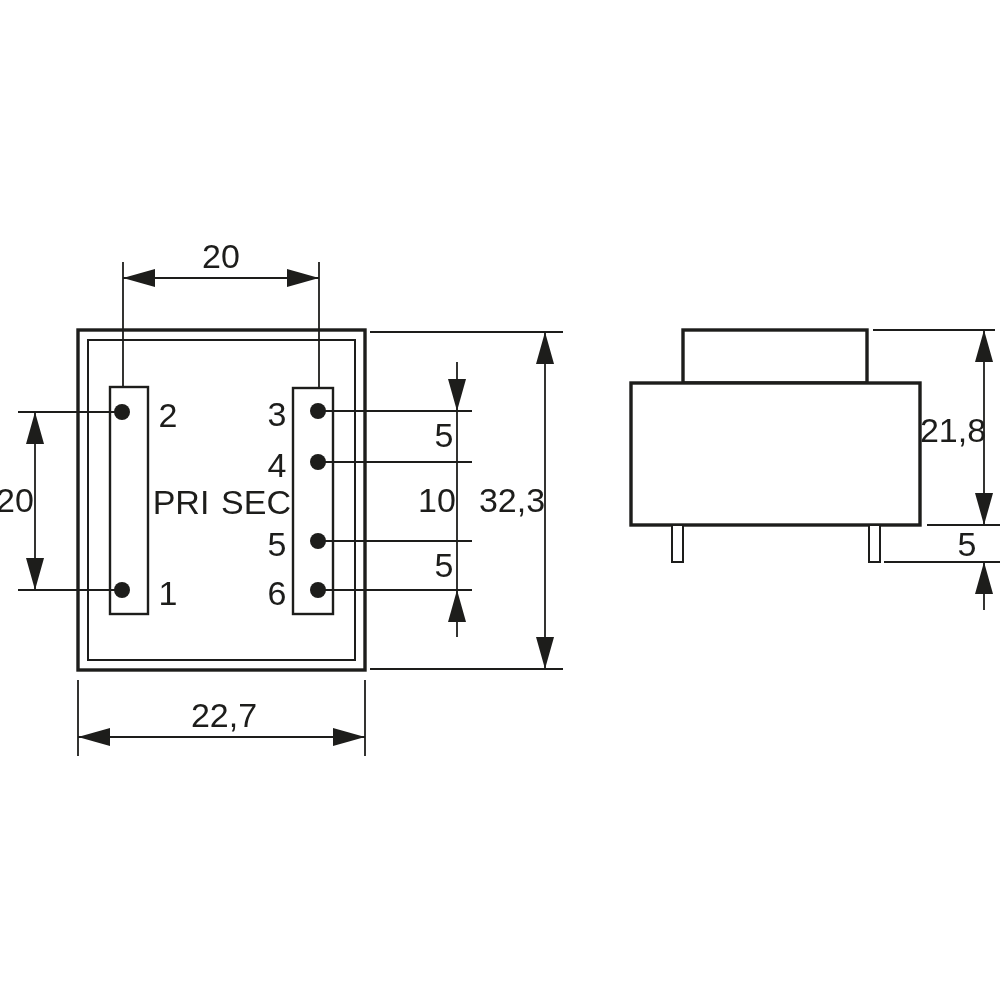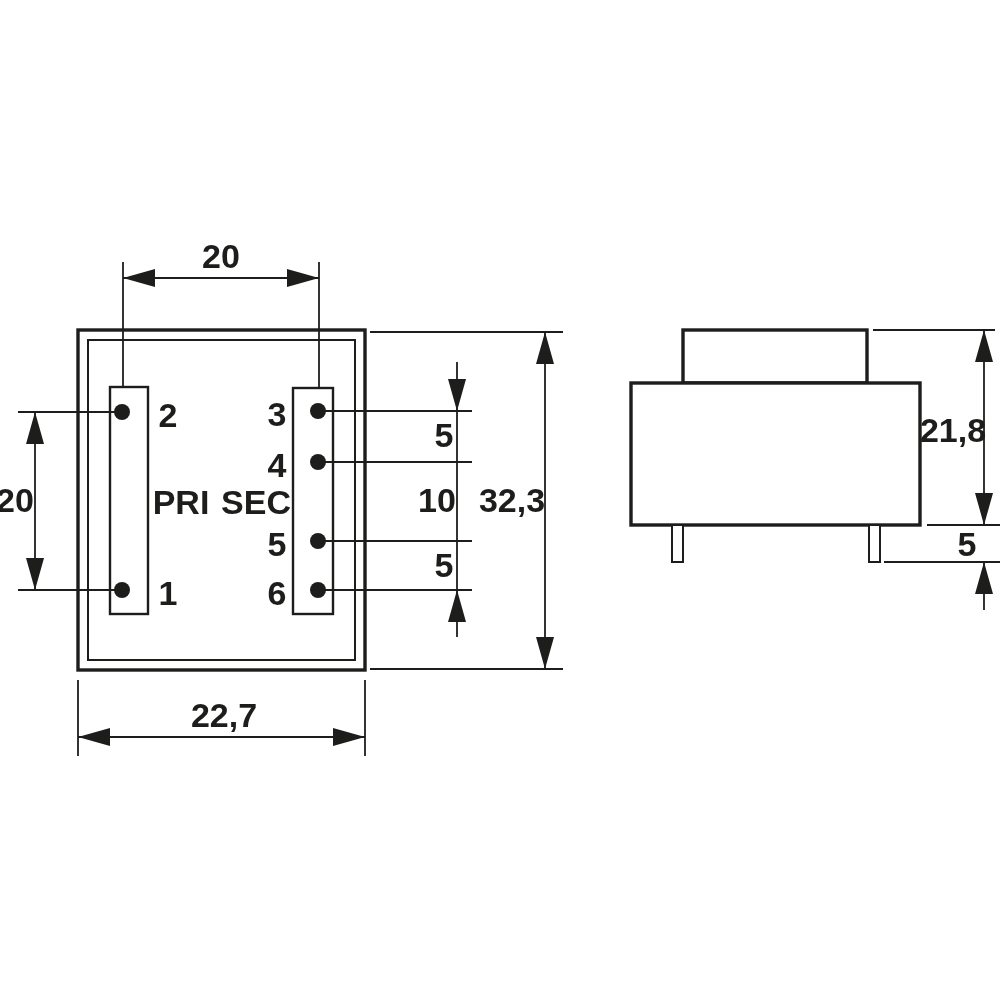--- a/index.html
+++ b/index.html
@@ -6,21 +6,20 @@
     margin: 0;
     padding: 0;
     background: #ffffff;
   }
   .stage {
     position: relative;
     width: 1000px;
     height: 1000px;
     background: #ffffff;
     overflow: hidden;
-    font-weight: bold;
   }
   svg { display: block; }
   .solid {
     fill: #ffffff;
     stroke: #1d1d1b;
   }
   .thick  { stroke-width: 3.4; }
   .medium { stroke-width: 2.4; }
   .thin   { stroke-width: 2; }
   .dimline {

